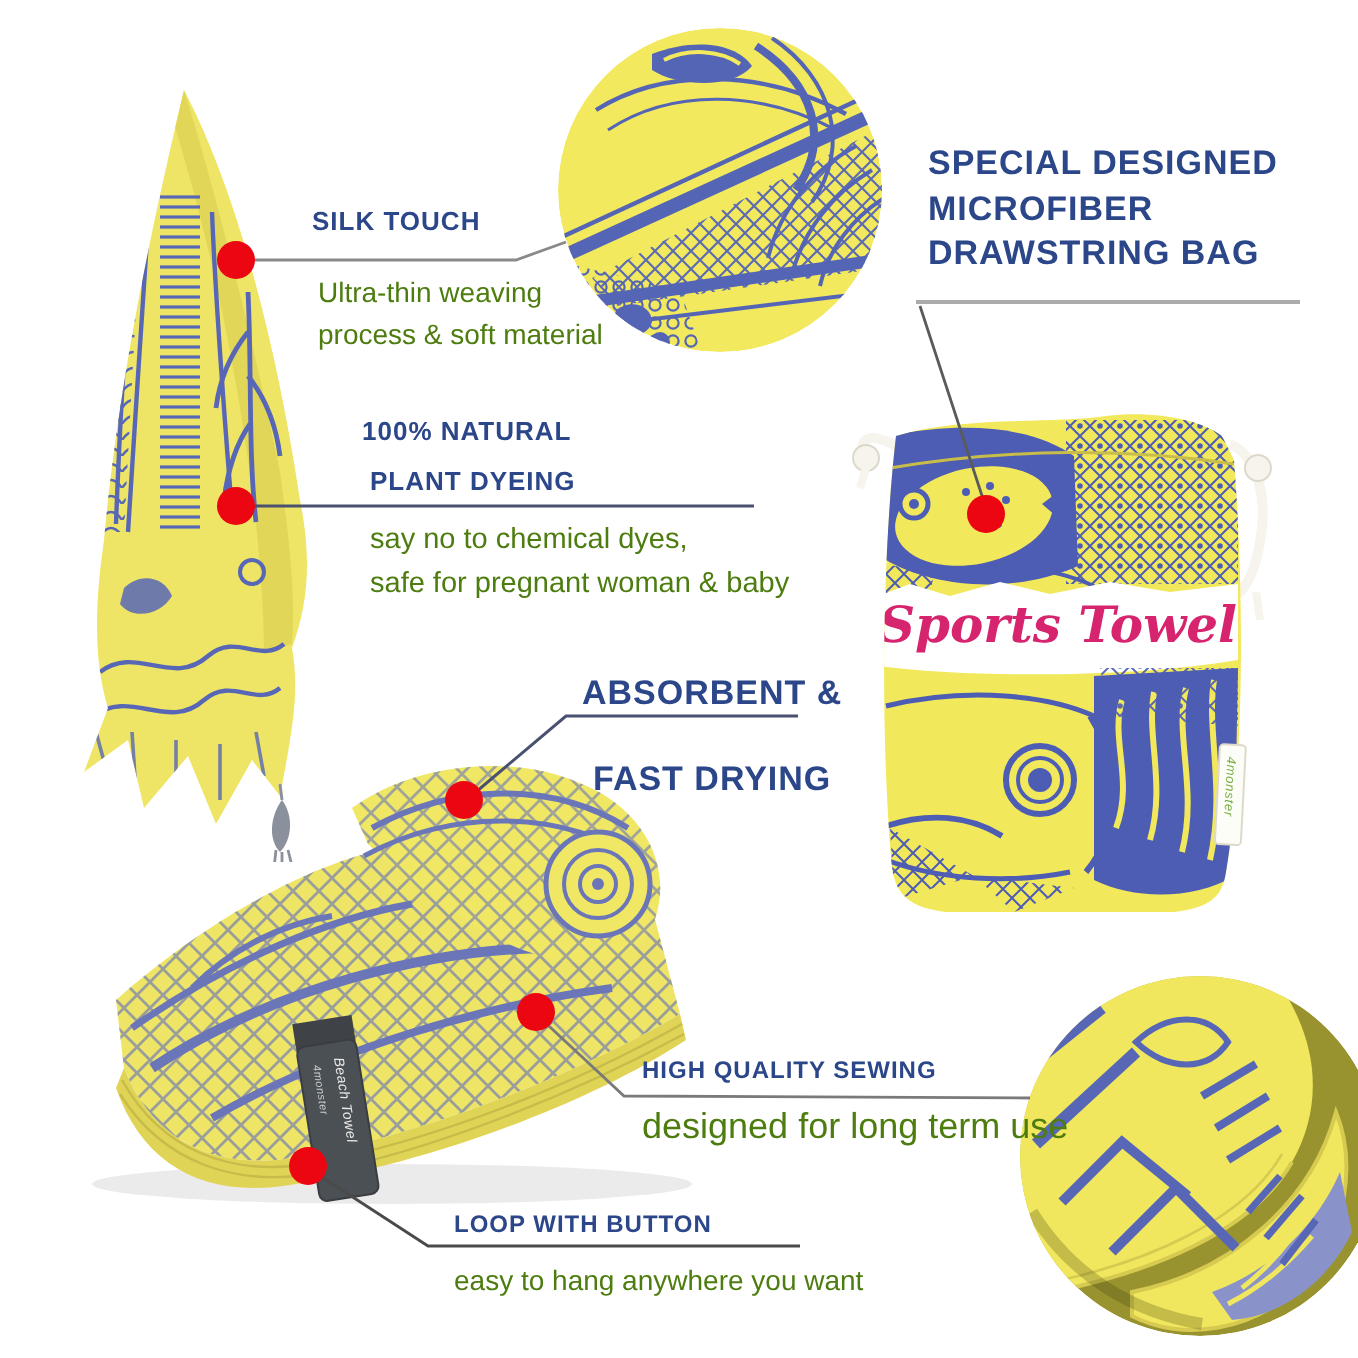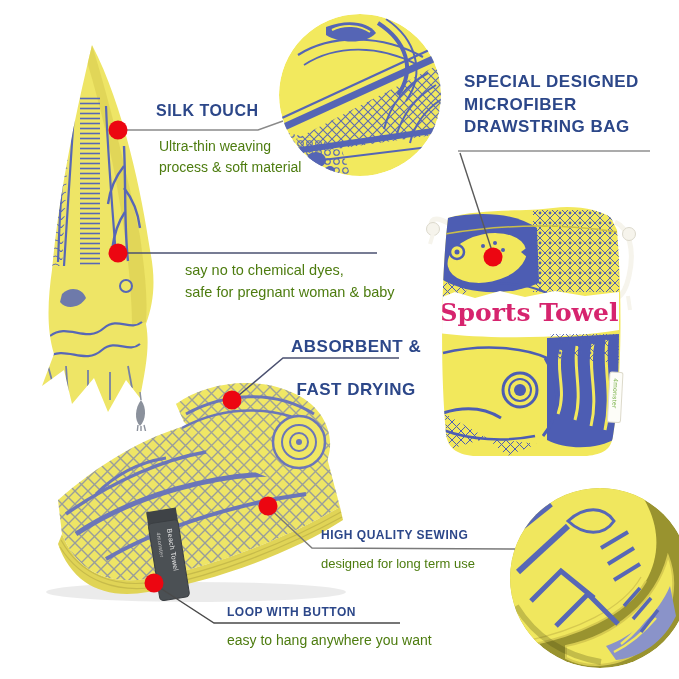--- a/index.html
+++ b/index.html
@@ -1,28 +1,28 @@
 <!DOCTYPE html>
 <html><head>
 <meta charset="utf-8">
 <style>
   html,body{margin:0;padding:0;background:#fff;}
   .canvas{position:relative;width:679px;height:679px;background:#fff;overflow:hidden;
           font-family:"Liberation Sans",sans-serif;}
-  .art{position:absolute;}
+  .art{position:absolute;font-style:italic;}
   .connectors{position:absolute;left:0;top:0;pointer-events:none;}
   .co{position:absolute;}
   .t{font-weight:700;color:#2c4789;letter-spacing:.5px;white-space:nowrap;}
   .t16{font-size:12px;line-height:21px;}
   .t17{font-size:17px;line-height:22.5px;}
-  .t19{font-size:16px;line-height:25px;}
+  .t19{font-size:13px;line-height:25px;}
   .d{color:#4d7c0f;white-space:nowrap;}
   .d14{font-size:14px;line-height:21px;}
   .d145{font-size:14.5px;line-height:22px;}
-  .d135{font-size:13px;line-height:19px;}
+  .d135{font-size:18px;line-height:19px;}
 </style>
 </head>
 <body>
 
 <div class="canvas">
 
   <div class="art" style="left:28px;top:36px;width:162px;height:395px;">
     <svg width="162" height="395" viewBox="0 0 162 395">
       <defs>
         <clipPath id="htC">
@@ -276,20 +276,24 @@
   </svg>
 
   <div class="co" style="left:156px;top:98px;">
     <div class="t t19">SILK TOUCH</div>
   </div>
   <div class="co d d14" style="left:159px;top:136px;">
     <div>Ultra-thin weaving</div>
     <div>process &amp; soft material</div>
   </div>
 
+  <div class="co" style="left:181px;top:203px;">
+    <div class="t t19">100% NATURAL</div>
+    <div class="t t19" style="margin-left:4px;">PLANT DYEING</div>
+  </div>
   <div class="co d d145" style="left:185px;top:259px;">
     <div>say no to chemical dyes,</div>
     <div>safe for pregnant woman &amp; baby</div>
   </div>
 
   <div class="co" style="left:464px;top:71px;">
     <div class="t t17">SPECIAL DESIGNED</div>
     <div class="t t17">MICROFIBER</div>
     <div class="t t17">DRAWSTRING BAG</div>
   </div>

